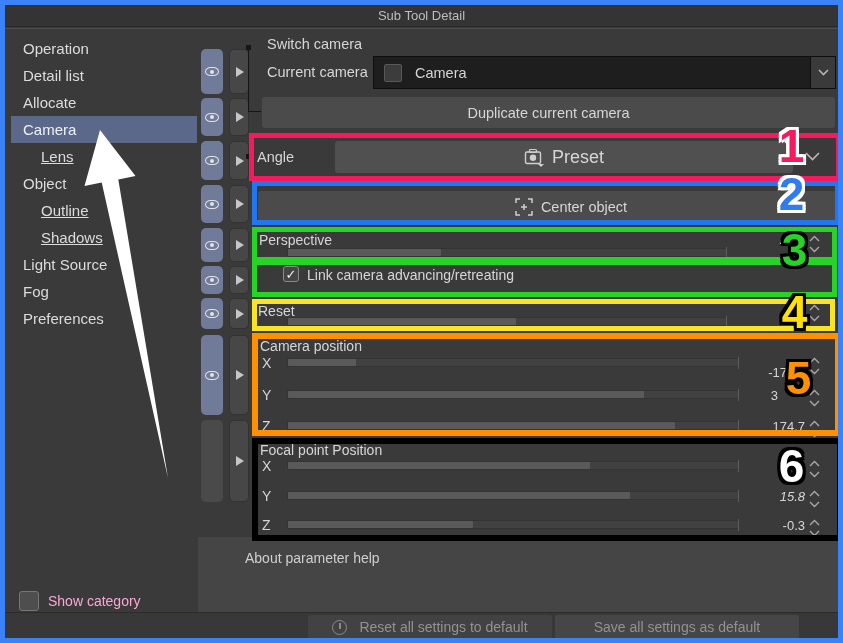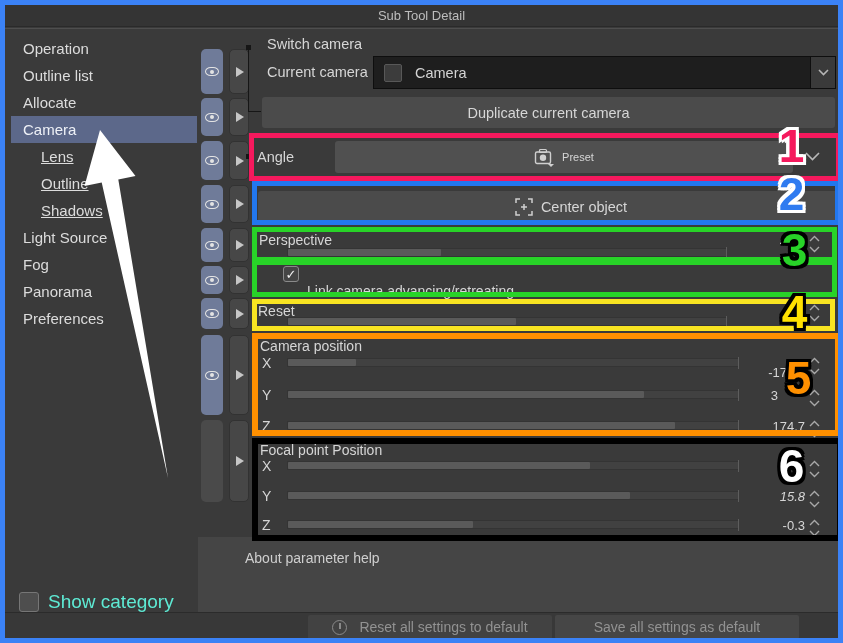--- a/index.html
+++ b/index.html
@@ -12,21 +12,21 @@
   .topline{position:absolute;left:0;top:23px;width:100%;height:1px;background:#4e4e4e;}
 
   
   .sidebar{position:absolute;left:6px;top:30px;width:186px;}
   .sb-item{height:27px;display:flex;align-items:center;padding-left:12px;
            font-size:15px;color:#dcdcdc;cursor:default;}
   .sb-item.sub{padding-left:30px;text-decoration:underline;}
   .sb-item.selected{background:#5c688a;color:#eef1f7;}
   .showcat{position:absolute;left:14px;top:586px;display:flex;align-items:center;gap:9px;}
   .cbx{width:20px;height:20px;background:#4e4e4e;border:1px solid #767676;border-radius:3px;}
-  .showcat .lbl{font-size:19px;color:#5eead4;}
+  .showcat .lbl{font-size:14px;color:#f9a8d4;}
 
   
   .gbtn{position:absolute;border-radius:5px;}
   .eyebtn{left:196px;width:22px;background:#6f7b99;display:flex;align-items:center;justify-content:center;}
   .eyebtn.off{background:#4a4a4a;}
   .playbtn{left:224px;width:20px;background:#474747;border:1px solid #323232;
            display:flex;align-items:center;justify-content:center;}
   .eyeglyph{position:relative;width:14px;height:9px;border:1.4px solid #e3e3e3;
             border-radius:50% 50% 50% 50% / 60% 60% 60% 60%;}
   .eyeglyph::after{content:"";position:absolute;left:50%;top:50%;width:4px;height:4px;
@@ -38,21 +38,21 @@
   .txt{position:absolute;color:#d6d6d6;font-size:14.5px;white-space:nowrap;}
   .small{font-size:14px;}
   .val{position:absolute;color:#d6d6d6;font-size:13px;text-align:right;width:90px;white-space:nowrap;}
   .btn{position:absolute;background:#4b4b4b;border-radius:3px;display:flex;align-items:center;
        justify-content:center;gap:8px;color:#d6d6d6;font-size:14.5px;}
   .ddark{position:absolute;background:#1e1e1e;border:1px solid #0e0e0e;display:flex;align-items:center;}
   .swatch{width:18px;height:18px;margin-left:10px;background:#3c3c3c;border:1px solid #585858;border-radius:2px;}
   .ddchevcell{position:absolute;right:0;top:0;bottom:0;width:25px;background:#3a3a3a;
               border-left:1px solid #0e0e0e;display:flex;align-items:center;justify-content:center;}
   .ddlite{position:absolute;background:#505050;border-radius:3px;display:flex;align-items:center;
-          justify-content:center;gap:8px;color:#d6d6d6;font-size:11px;}
+          justify-content:center;gap:8px;color:#d6d6d6;font-size:18px;}
   .chev{position:absolute;}
 
   .slider{position:absolute;height:9px;background:#414141;border:1px solid #343434;}
   .slider::after{content:"";position:absolute;right:-1px;top:-2px;width:1px;height:12px;background:#5d5d5d;}
   .fill{height:100%;background:#5a5a5a;border-radius:1px;}
   .spin{position:absolute;width:13px;}
 
   .ckbox{position:absolute;width:16px;height:16px;background:#454545;border:1px solid #8a8a8a;
          border-radius:3px;color:#f2f2f2;display:flex;align-items:center;justify-content:center;}
   .ckbox::after{content:"✓";font-size:13px;font-weight:bold;}
@@ -90,29 +90,29 @@
 
 <div class="window">
   <div class="titlebar">
     <span>Sub Tool Detail</span>
   </div>
   <div class="topline"></div>
   <div class="rightstrip"></div>
 
   <div class="sidebar">
     <div class="sb-item">Operation</div>
-    <div class="sb-item">Outline list</div>
+    <div class="sb-item">Detail list</div>
     <div class="sb-item">Allocate</div>
     <div class="sb-item selected">Camera</div>
     <div class="sb-item sub">Lens</div>
+    <div class="sb-item">Object</div>
     <div class="sb-item sub">Outline</div>
     <div class="sb-item sub">Shadows</div>
     <div class="sb-item">Light Source</div>
     <div class="sb-item">Fog</div>
-    <div class="sb-item">Panorama</div>
     <div class="sb-item">Preferences</div>
   </div>
   <div class="showcat">
     <div class="cbx"></div>
     <span class="lbl">Show category</span>
   </div>
 
   <div class="gbtn eyebtn" style="top:44px;height:45px;">
       <span class="eyeglyph"></span>
     </div>
@@ -214,21 +214,21 @@
   <div class="val" style="left:710px;top:229px;">4.73</div>
   <svg class="spin" style="left:803px;top:228px;" width="13" height="22">
     <polyline points="2,8 6.5,3.5 11,8" fill="none" stroke="#a8a8a8" stroke-width="1.4"></polyline>
     <polyline points="2,14 6.5,18.5 11,14" fill="none" stroke="#a8a8a8" stroke-width="1.4"></polyline>
   </svg>
   <div class="slider" style="left:282px;top:243px;width:440px;">
     <div class="fill" style="width: 35%;"></div>
   </div>
 
   <div class="ckbox" style="left:278px;top:261px;"></div>
-  <div class="txt small" style="left:302px;top:278px;">Link camera advancing/retreating</div>
+  <div class="txt small" style="left:302px;top:262px;">Link camera advancing/retreating</div>
 
   <div class="txt small" style="left:253px;top:298px;">Reset</div>
   <div class="val" style="left:710px;top:298px;"></div>
   <svg class="spin" style="left:803px;top:297px;" width="13" height="22">
     <polyline points="2,8 6.5,3.5 11,8" fill="none" stroke="#a8a8a8" stroke-width="1.4"></polyline>
     <polyline points="2,14 6.5,18.5 11,14" fill="none" stroke="#a8a8a8" stroke-width="1.4"></polyline>
   </svg>
   <div class="slider" style="left:282px;top:312px;width:440px;">
     <div class="fill" style="width: 52%;"></div>
   </div>

